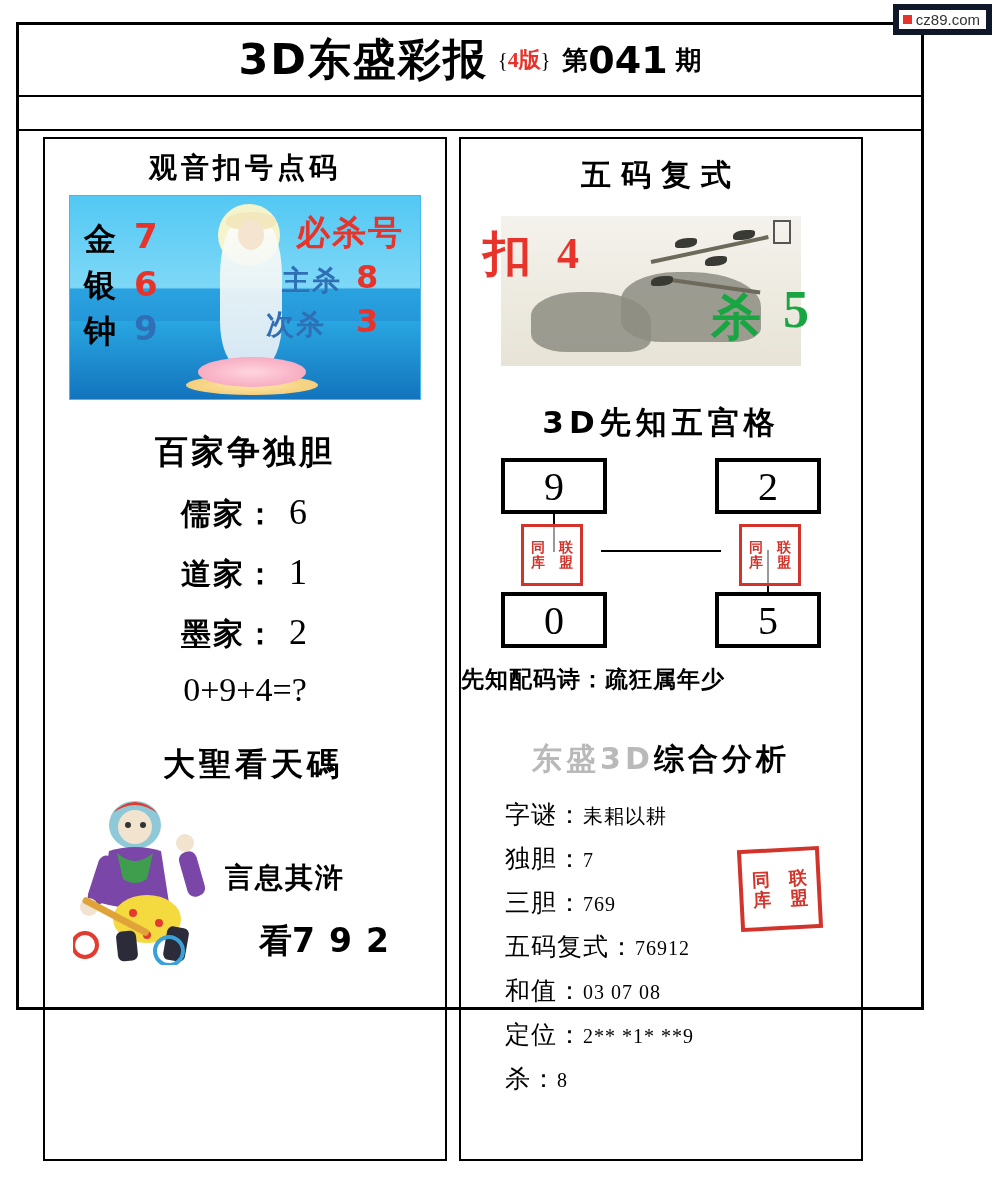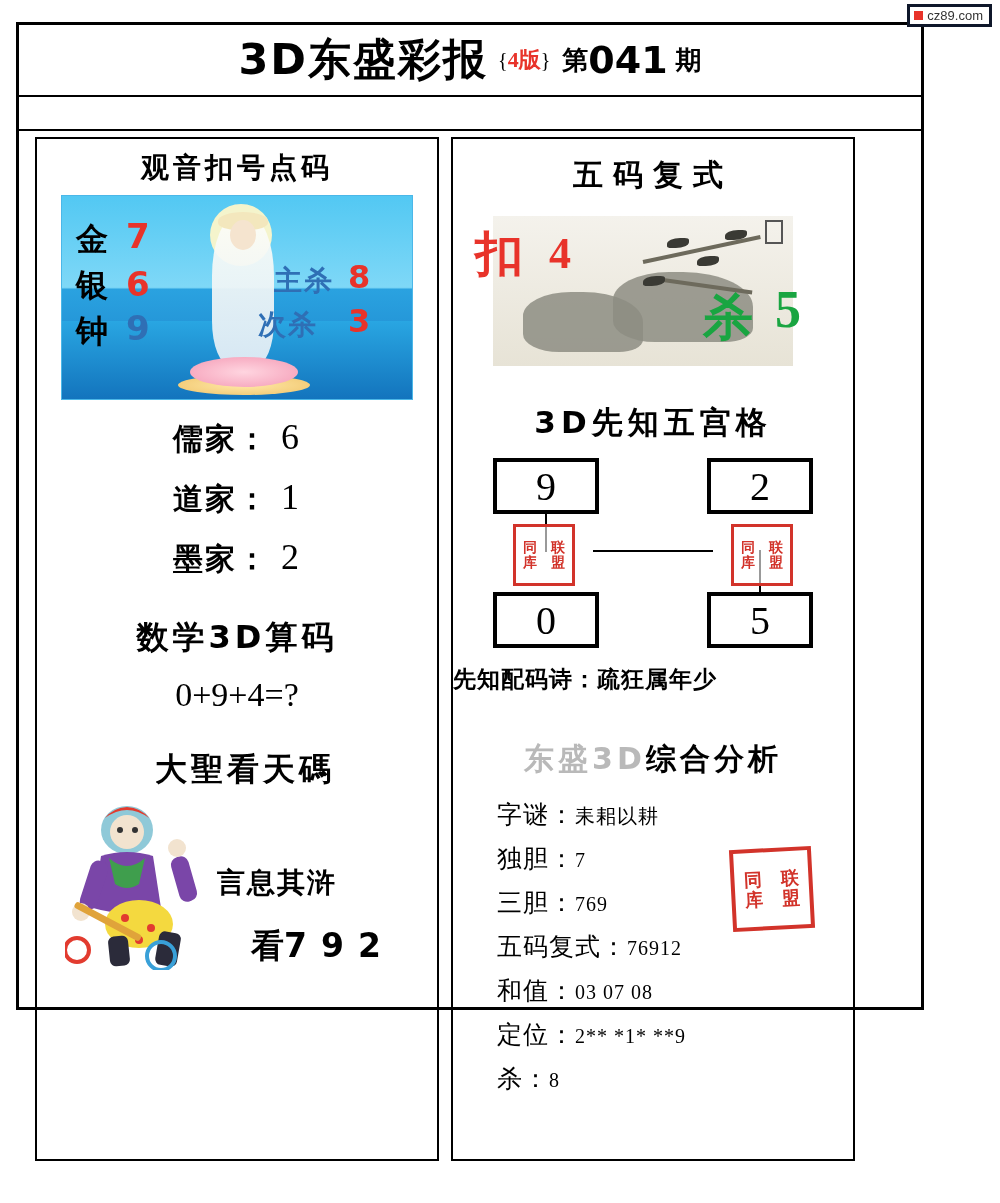--- a/index.html
+++ b/index.html
@@ -14,24 +14,24 @@
     position: relative;
     overflow: hidden;
   }
 
   
   #wm {
     position: absolute;
     top: 4px;
     right: 8px;
     background: #ffffff;
-    border: 3px solid #0f172a;
+    border: 6px solid #0f172a;
     padding: 1px 6px 1px 4px;
     font-family: "Liberation Sans", sans-serif;
-    font-size: 13px;
+    font-size: 15px;
     color: #333333;
     display: flex;
     align-items: center;
     gap: 4px;
     z-index: 50;
   }
   #wm .sq {
     width: 9px;
     height: 9px;
     background: #e8332a;
@@ -97,21 +97,21 @@
     display: flex;
     height: 1034px;
     box-sizing: border-box;
     padding: 6px 4px 4px 4px;
   }
   .panel {
     border: 2px solid #000000;
     box-sizing: border-box;
     position: relative;
   }
-  #left-panel  { width: 404px; margin-left: 12px; }
+  #left-panel  { width: 404px; margin-left: 20px; }
   #right-panel { width: 404px; margin-left: 12px;}
 
   
   .sec-title {
     text-align: center;
     font-family: "DejaVu Sans", sans-serif;
     font-weight: bold;
     font-size: 28px;
     letter-spacing: 4px;
     margin: 10px 0 8px 0;
@@ -502,38 +502,39 @@
         <div class="lotus2"></div>
         <div class="lotus"></div>
 
         <div class="gy-label gy-jin">金</div>
         <div class="gy-label gy-n1">7</div>
         <div class="gy-label gy-yin">银</div>
         <div class="gy-label gy-n2">6</div>
         <div class="gy-label gy-zhong">钟</div>
         <div class="gy-label gy-n3">9</div>
 
+        <div class="gy-label gy-bsh">必杀号</div>
         <div class="gy-label gy-zs">主杀</div>
         <div class="gy-label gy-zsn">8</div>
         <div class="gy-label gy-cs">次杀</div>
         <div class="gy-label gy-csn">3</div>
       </div>
 
+      <div id="baijia-title">百家争独胆</div>
 
       <div class="bj-row">
         <span>儒家：</span><span class="num">6</span>
       </div>
       <div class="bj-row">
         <span>道家：</span><span class="num">1</span>
       </div>
       <div class="bj-row">
         <span>墨家：</span><span class="num">2</span>
       </div>
 
-      <div id="math-title">数学3D算码</div>
       <div id="math-eq">0+9+4=?</div>
 
       <div id="dasheng-title">大聖看天碼</div>
 
       <div id="dasheng-wrap">
         <svg id="monkey" viewBox="0 0 150 170">
           <ellipse cx="62" cy="30" rx="26" ry="24" fill="#8fc9d8"></ellipse>
           <ellipse cx="62" cy="32" rx="17" ry="17" fill="#f2e3cf"></ellipse>
           <path d="M40 18 q22 -16 44 0 q-8 -10 -22 -11 q-14 1 -22 11z" fill="#e23b2f"></path>
           <circle cx="55" cy="30" r="3" fill="#333"></circle>

